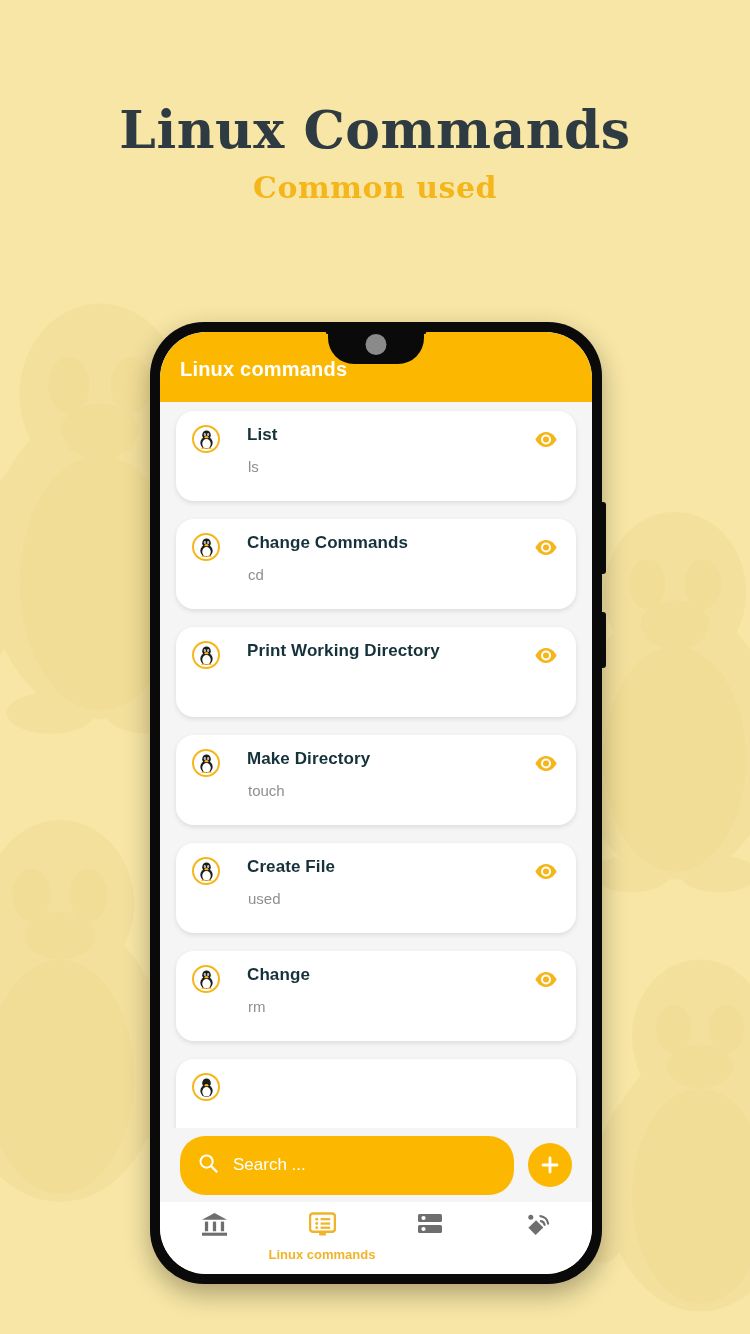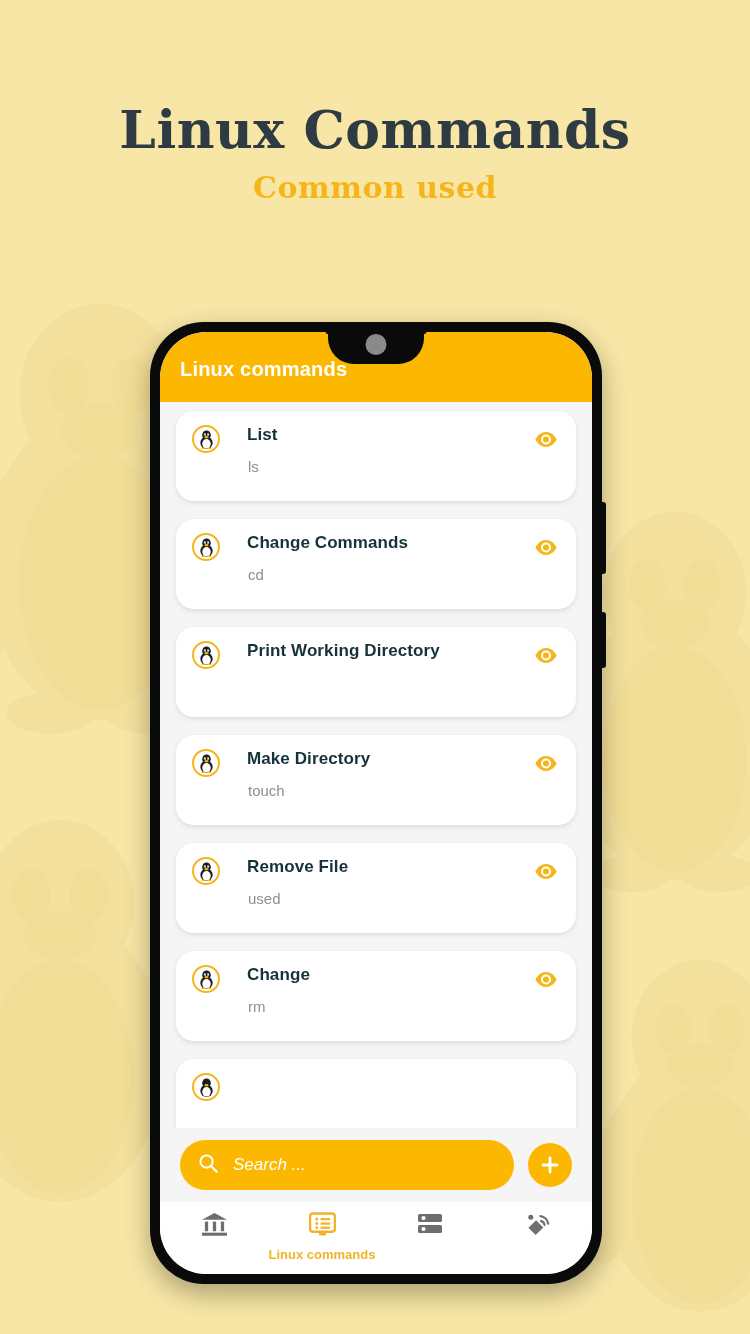--- a/index.html
+++ b/index.html
@@ -96,22 +96,22 @@
     margin:5px 0 0 56px;font-size:15px;color:#8f8f8f;
   }
 
   
   .searchwrap{
     position:absolute;left:0;right:0;bottom:72px;height:74px;
     background:#f5f5f5;display:flex;align-items:center;
     padding:0 20px;box-sizing:border-box;
   }
   .searchbar{
-    flex:1;height:50px;border-radius:25px;background:#fcb800;
-    display:flex;align-items:center;padding:1px 18px;box-sizing:border-box;font-style:italic;
+    flex:1;height:59px;border-radius:25px;background:#fcb800;
+    display:flex;align-items:center;padding:1px 18px;box-sizing:border-box;
   }
   .search-ph{color:#ffffff;font-size:17px;margin-left:14px;}
   .fab{
     width:44px;height:44px;border-radius:50%;background:#fcb800;
     margin-left:14px;display:flex;align-items:center;justify-content:center;
     flex:0 0 auto;
   }
 
   
   .bottomnav{
@@ -344,21 +344,21 @@
               <ellipse cx="17" cy="29" rx="9" ry="10" fill="#ffffff"></ellipse>
               <ellipse cx="13.6" cy="10" rx="2.3" ry="3" fill="#ffffff"></ellipse>
               <ellipse cx="20.4" cy="10" rx="2.3" ry="3" fill="#ffffff"></ellipse>
               <ellipse cx="13.8" cy="10.4" rx="1.1" ry="1.6" fill="#1b1b1b"></ellipse>
               <ellipse cx="20.2" cy="10.4" rx="1.1" ry="1.6" fill="#1b1b1b"></ellipse>
               <ellipse cx="17" cy="15" rx="4" ry="2.6" fill="#f5b61b"></ellipse>
               <ellipse cx="11" cy="39" rx="4.6" ry="2.1" fill="#f5b61b"></ellipse>
               <ellipse cx="23" cy="39" rx="4.6" ry="2.1" fill="#f5b61b"></ellipse>
             </svg>
           </div>
-          <div class="card-name">Remove File</div>
+          <div class="card-name">Create File</div>
         </div>
         <div class="card-cmd">used</div>
         <div class="eye">
           <svg width="24" height="17" viewBox="0 0 24 17">
             <path d="M12 1C5 1 1.4 8.5 1.4 8.5S5 16 12 16s10.6-7.5 10.6-7.5S19 1 12 1z" fill="#f5b61b"></path>
             <circle cx="12" cy="8.5" r="5" fill="#ffffff"></circle>
             <circle cx="12" cy="8.5" r="3" fill="#f5b61b"></circle>
           </svg>
         </div>
       </div>

